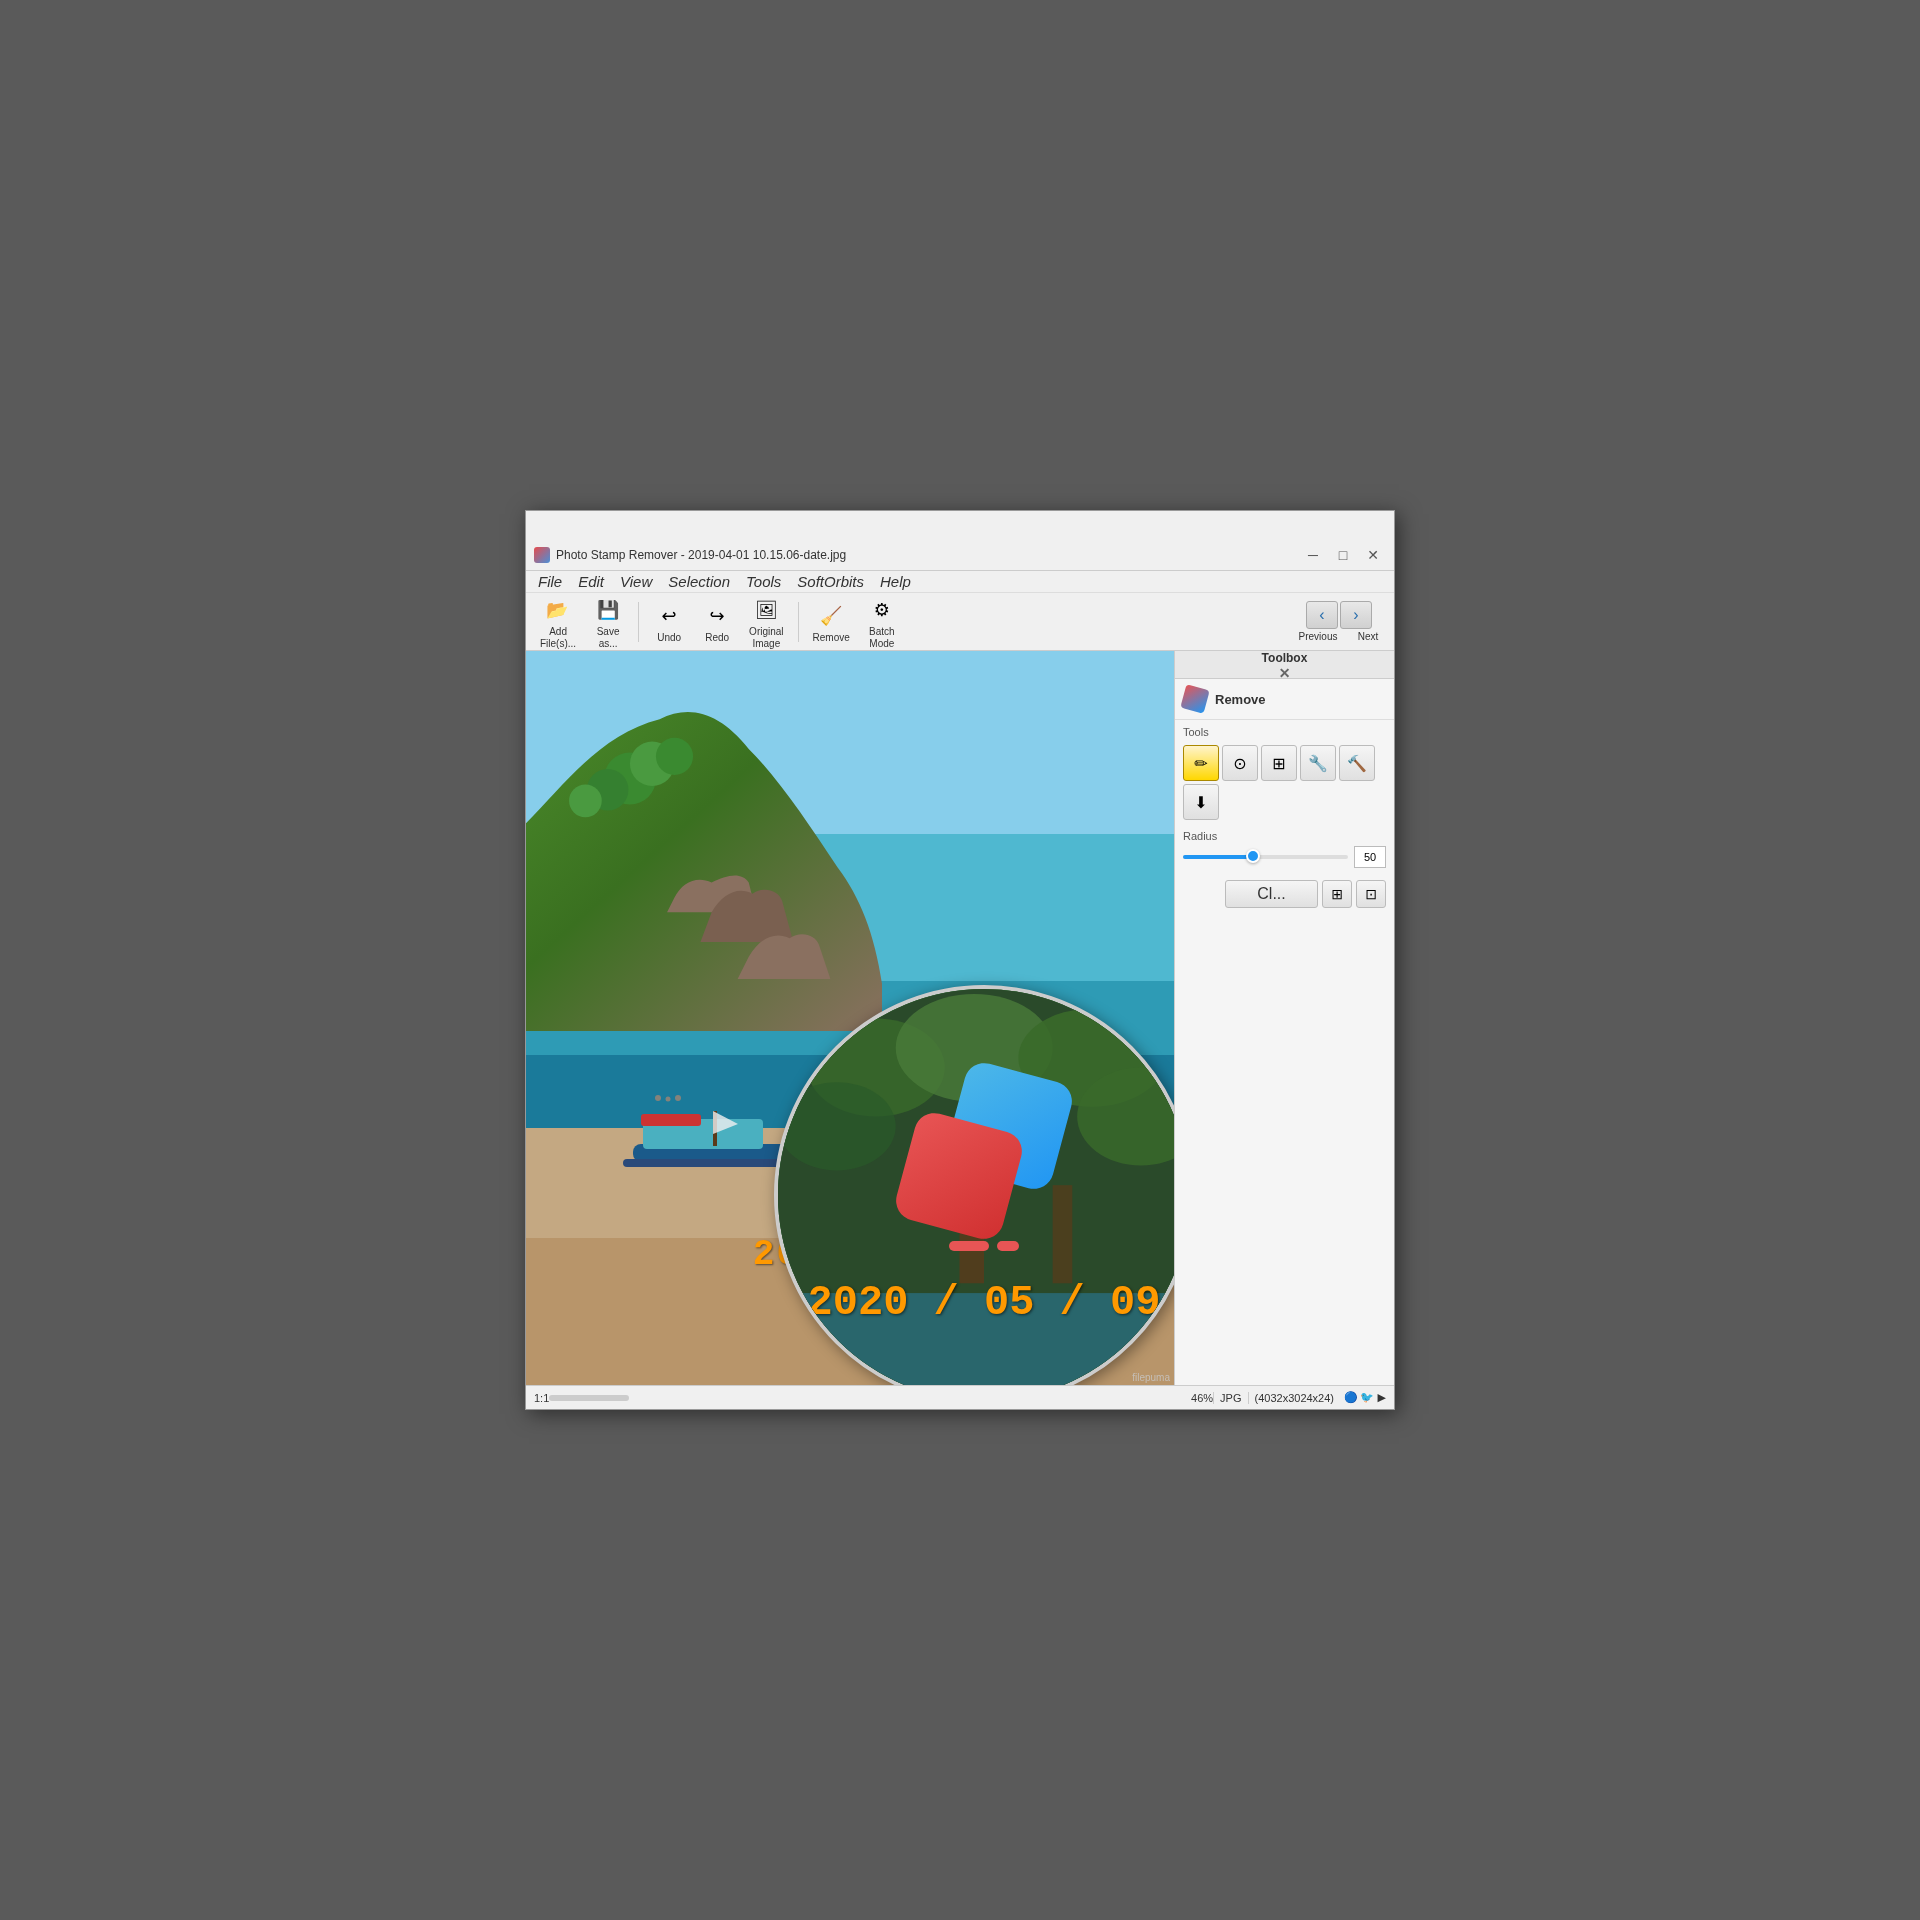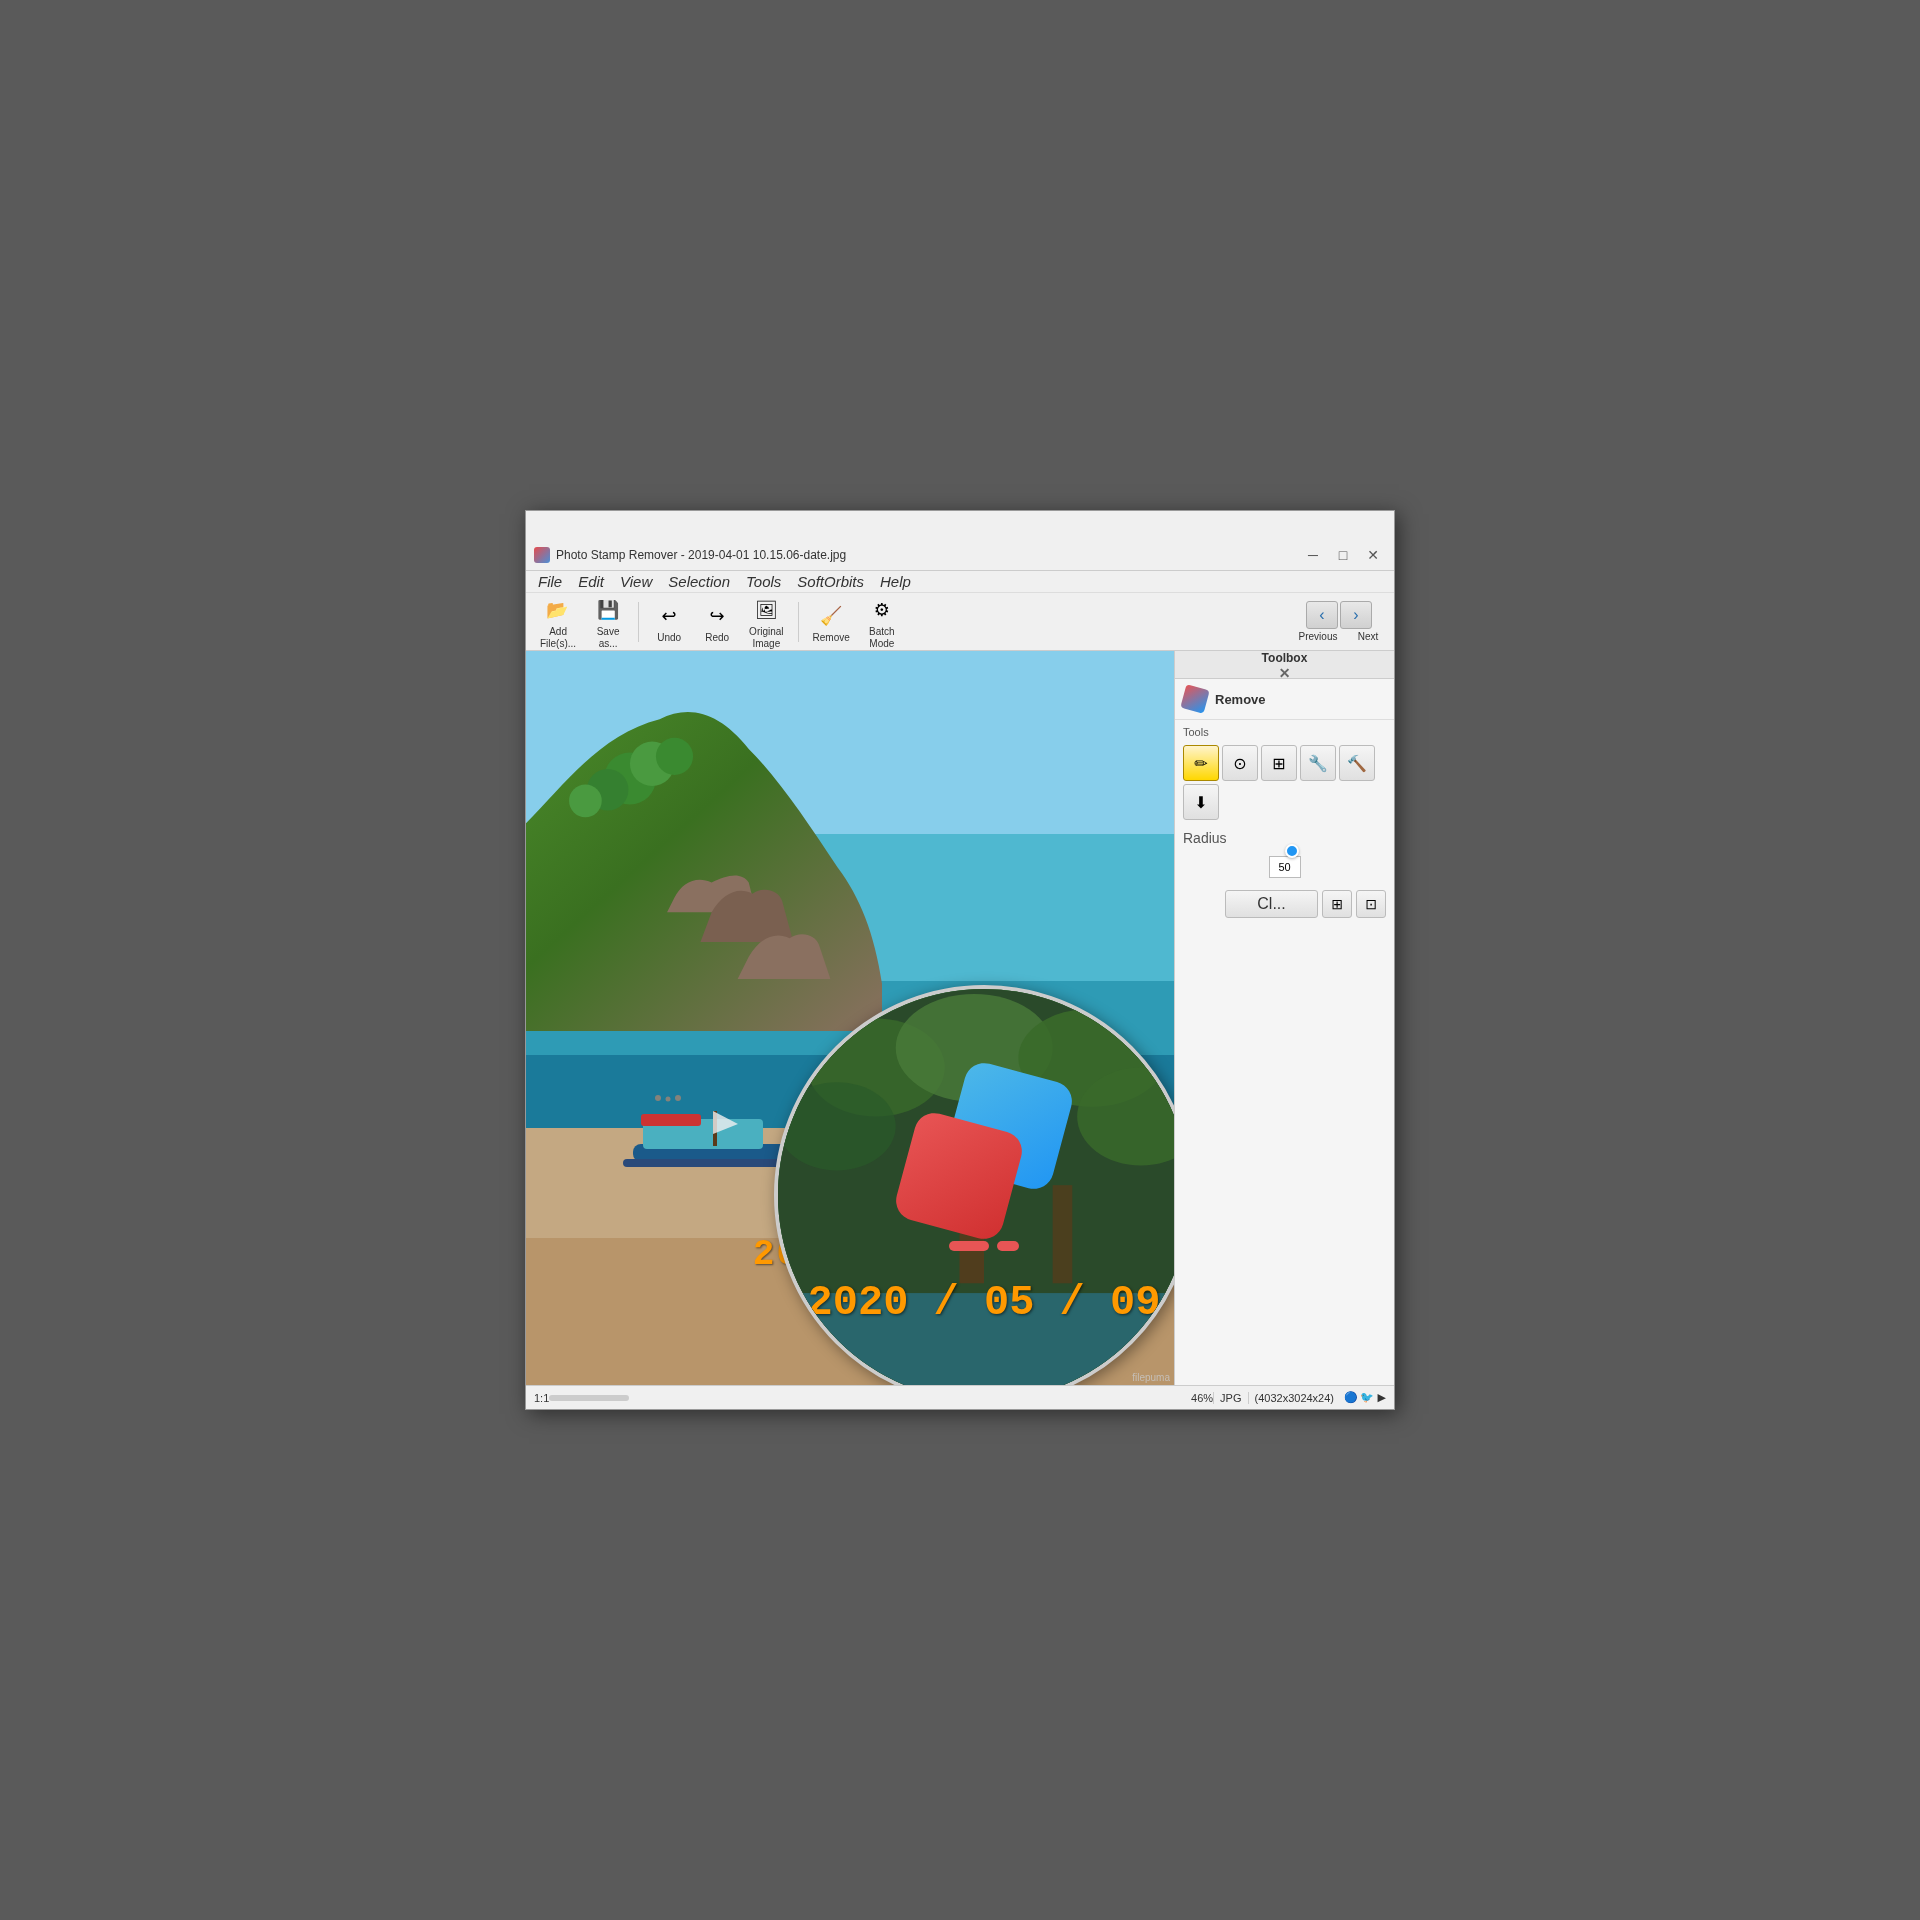--- a/index.html
+++ b/index.html
@@ -359,29 +359,28 @@
       font-size: 16px;
     }
     .tool-btn.active {
       background: linear-gradient(to bottom, #fff4cc, #ffd700);
       border-color: #aa8800;
     }
     .radius-section {
       padding: 6px 8px;
     }
     .radius-label {
-      font-size: 14px;
+      font-size: 11px;
       color: #555;
       margin-bottom: 4px;
     }
     .radius-row {
       display: flex;
       align-items: center;
       gap: 6px;
-      flex-direction: column;
     }
     .radius-slider {
       flex: 1;
       height: 4px;
       background: #ddd;
       border-radius: 2px;
       position: relative;
     }
     .radius-slider-track {
       position: absolute;

